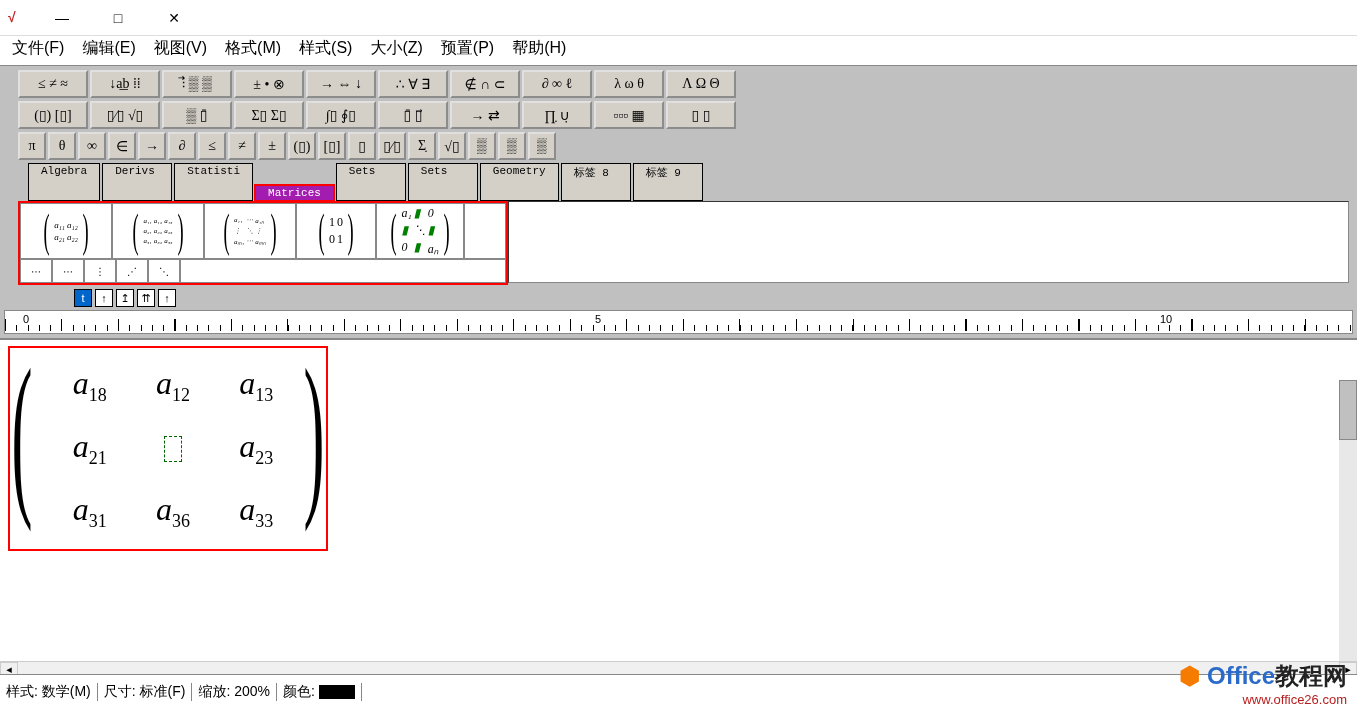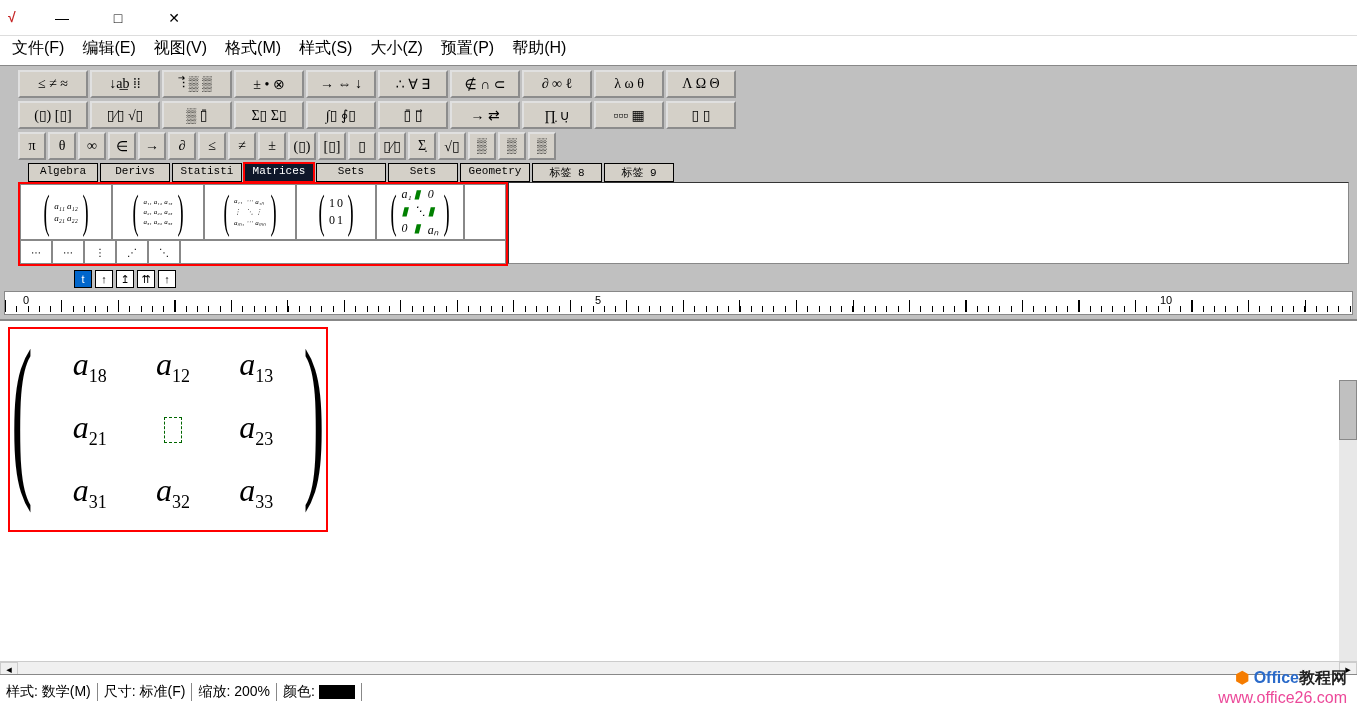--- a/index.html
+++ b/index.html
@@ -13,22 +13,22 @@
 
 .menubar { height: 30px; display: flex; align-items: flex-start; padding: 0 6px; gap: 6px; border-bottom: 1px solid #888; font-size: 16px; background:#fff; }
 .menubar span { padding: 2px 6px; }
 
 .toolarea { background: #c0c0c0; padding: 4px; border-bottom: 2px solid #888; }
 .toolrow { display: flex; gap: 2px; margin-bottom: 3px; margin-left: 14px;}
 .toolbtn { height: 28px; border: 2px outset #e0e0e0; background: #d4d0c8; display: flex; align-items: center; justify-content: center; font-size: 14px; padding: 0 4px; min-width: 70px; font-family: "Times New Roman", serif; }
 .smallbtn { min-width: 28px; width: 28px; padding:0; }
 
 .tabrow { display: flex; gap: 2px; margin-left: 24px; margin-top:2px; }
-.tab { font-size: 11px; font-family: "Courier New", monospace; padding: 1px 6px; border: 1px solid #000; background: #d4d0c8; min-width: 70px; text-align: center; }
-.tab.active { background: #0f172a; color: #fff; }
+.tab { font-size: 11px; font-family: "Courier New", monospace; padding: 1px 12px; border: 1px solid #000; background: #d4d0c8; min-width: 70px; }
+.tab.active { background: #a21caf; color: #fff; margin-top: 22px; }
 .tab.hl { outline: 2px solid red; outline-offset: -1px; }
 
 .palette-wrap { border: 2px solid red; margin-left: 14px; margin-top: 0px; width: 490px; background:#fff; }
 .palrow { display:flex; }
 .palcell { border:1px solid #888; height:56px; display:flex; align-items:center; justify-content:center; font-family:"Times New Roman",serif; font-size:10px; background:#fff; }
 .palrow2 .palcell { height:24px; }
 
 .navbtns { display:flex; gap:3px; margin-left: 70px; margin-top:4px; }
 .navbtn { width:18px; height:18px; border:1px solid #000; background:#fff; font-size:11px; display:flex; align-items:center; justify-content:center; }
 .navbtn.first { background:#0066cc; color:#fff; }
@@ -52,23 +52,23 @@
 .vscroll .thumb { position:absolute; top:0; right:0; width:18px; height:60px; background:#c0c0c0; border:1px solid #888;}
 
 .hscrollrow { position:absolute; bottom:30px; left:0; right:0; height:18px; background:#f0f0f0; border-top:1px solid #ccc; display:flex; }
 .hscrollrow .arrow { width:18px; border:1px solid #ccc; text-align:center; font-size:11px; }
 
 .statusbar { position:absolute; bottom:0; left:0; right:0; height:35px; border-top:1px solid #888; display:flex; align-items:center; font-size:14px; background:#fff; }
 .statusbar .seg { padding:0 6px; border-right:1px solid #888; }
 .color-swatch { width:36px; height:14px; background:#000; display:inline-block; vertical-align:middle; margin-left:4px;}
 
 .watermark { position:absolute; right:10px; bottom:2px; text-align:right; }
-.watermark .t1 { color:#2a6ac9; font-weight:bold; font-size:16px; }
+.watermark .t1 { color:#2a6ac9; font-weight:bold; font-size:24px; }
 .watermark .t1 .o { color:#f57c00; }
-.watermark .t2 { color:#ec4899; font-size:16px; }
+.watermark .t2 { color:#b91c1c; font-size:13px; }
 
 
 .mini-paren { font-family:"Times New Roman",serif; display:flex; align-items:center;}
 .mini-paren .lp,.mini-paren .rp{ font-size:46px; line-height:40px; transform:scaleX(0.4);}
 .mini-grid { display:grid; gap:2px; font-size:9px; font-style:italic;}
 </style>
 </head>
 <body>
 
 <div class="titlebar">
@@ -264,21 +264,21 @@
     <div class="mgrid" id="mgrid">
         <div class="mcell">a<sub>18</sub></div>
         <div class="mcell">a<sub>12</sub></div>
         <div class="mcell">a<sub>13</sub></div>
         <div class="mcell">a<sub>21</sub></div>
         <div class="mcell">
           <div class="cursor-box"></div>
         </div>
         <div class="mcell">a<sub>23</sub></div>
         <div class="mcell">a<sub>31</sub></div>
-        <div class="mcell">a<sub>32</sub></div>
+        <div class="mcell">a<sub>36</sub></div>
         <div class="mcell">a<sub>33</sub></div>
       </div>
     <span class="paren right">)</span>
   </div>
 </div>
 
 <div class="vscroll">
   <div class="thumb"></div>
 </div>
 

